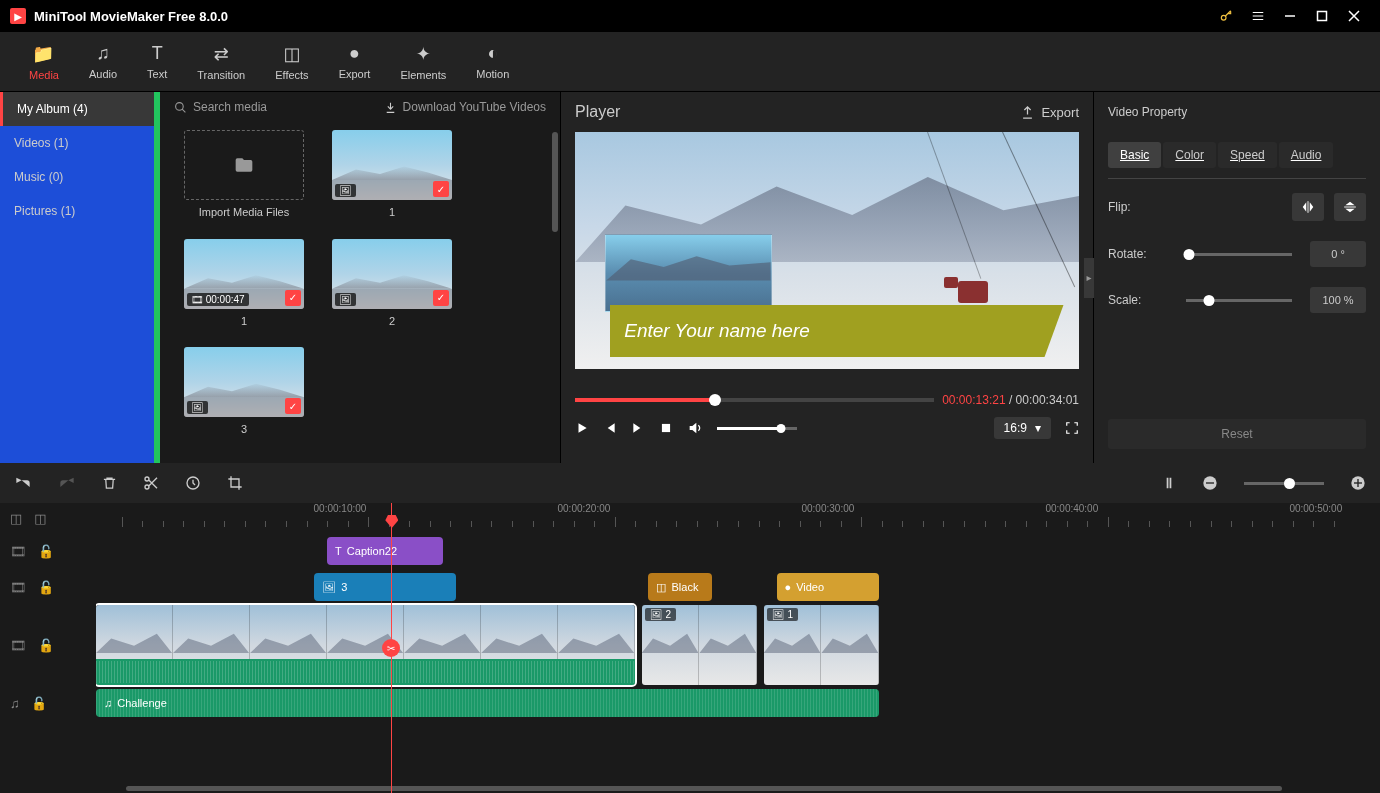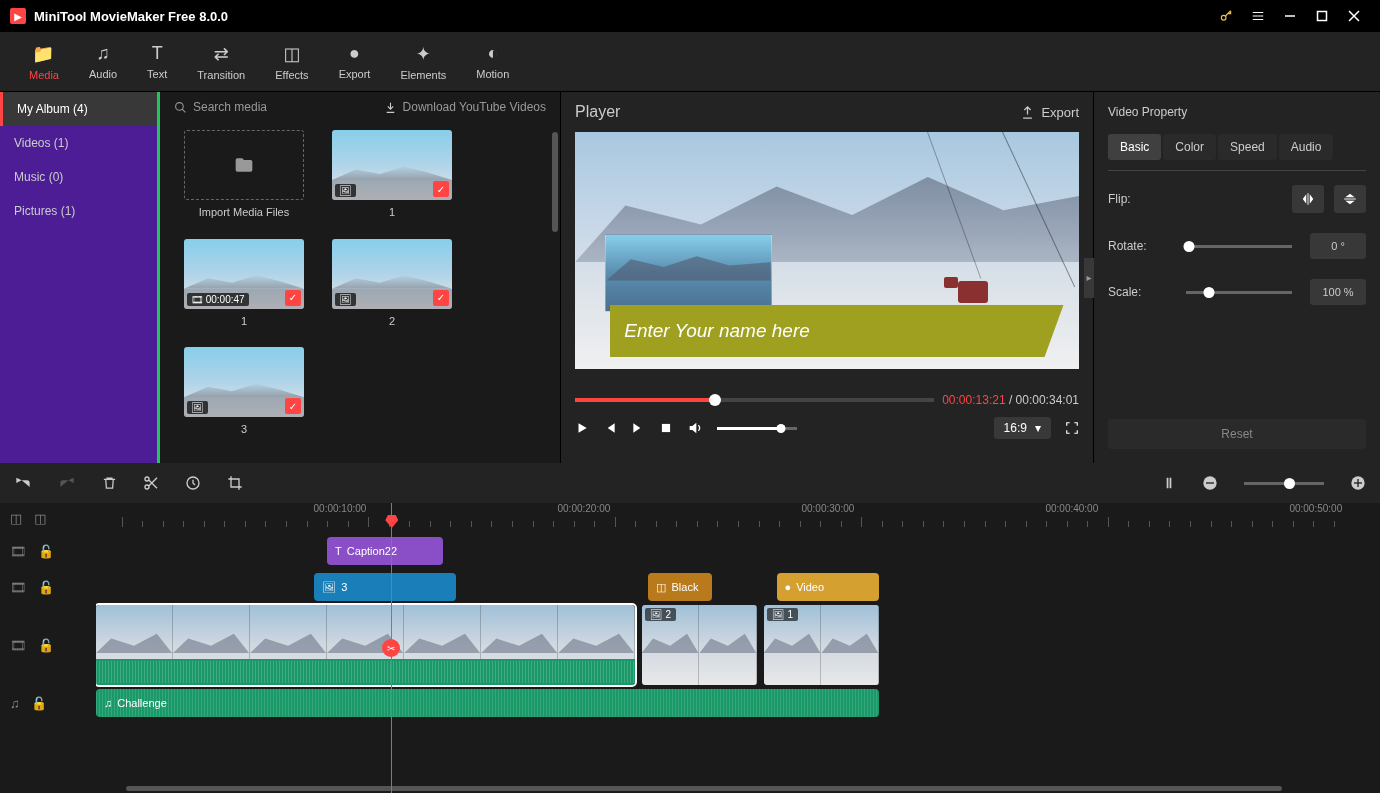--- a/index.html
+++ b/index.html
@@ -15,21 +15,21 @@
 
 .toolbar { height: 60px; background: #232323; display: flex; align-items: center; padding: 0 15px; gap: 2px; border-bottom: 1px solid #000; }
 .toolbar .tab { display: flex; flex-direction: column; align-items: center; gap: 4px; padding: 6px 14px; cursor: pointer; color: #ccc; border-radius: 4px; }
 .toolbar .tab.active { color: #ff4444; }
 .toolbar .tab .icon { font-size: 18px; }
 .toolbar .tab .lbl { font-size: 11px; }
 
 
 .main { display: flex; height: 371px; }
 .left { width: 560px; display: flex; background: #1a1a1a; }
-.sidebar { width: 160px; background: #4c1d95; border-right: 3px solid #22c55e; }
+.sidebar { width: 160px; background: #1d4ed8; border-right: 6px solid #22c55e; }
 .sidebar .item { padding: 10px 14px; cursor: pointer; color: #ccc; font-size: 12px; }
 .sidebar .item.active { background: #383838; color: #fff; border-left: 3px solid #ff4444; }
 
 .mediapanel { flex: 1; background: #1a1a1a; position: relative; }
 .mediahead { display: flex; align-items: center; padding: 8px 14px; gap: 6px; font-size: 12px; color: #999; }
 .mediahead .search { flex: 1; display: flex; align-items: center; gap: 6px; }
 .mediahead .dlbtn { cursor: pointer; display: flex; align-items: center; gap: 6px; }
 .mediagrid { display: grid; grid-template-columns: repeat(2, 140px); gap: 12px 8px; padding: 8px 14px; overflow-y: auto; height: 330px; }
 .mediaitem { display: flex; flex-direction: column; align-items: center; gap: 6px; }
 .mediathumb { width: 120px; height: 70px; border-radius: 3px; position: relative; background: linear-gradient(180deg, #87ceeb 0%, #b0d4e8 50%, #e8e8e8 100%); cursor: pointer; overflow: hidden; }
@@ -70,21 +70,21 @@
 .controls .btn { cursor: pointer; color: #fff; font-size: 14px; }
 .controls .volslider { width: 80px; height: 3px; background: #666; position: relative; cursor: pointer; }
 .controls .volslider .vfill { position: absolute; left: 0; top: 0; bottom: 0; width: 80%; background: #fff; }
 .controls .volslider .vknob { position: absolute; left: 80%; top: -3px; width: 9px; height: 9px; background: #fff; border-radius: 50%; transform: translateX(-50%); }
 .controls .spacer { flex: 1; }
 .controls .ratio { background: #383838; padding: 4px 10px; border-radius: 3px; display: flex; align-items: center; gap: 8px; cursor: pointer; font-size: 12px; }
 
 
 .proppanel { flex: 1; background: #232323; display: flex; flex-direction: column; }
 .prophead { height: 40px; display: flex; align-items: center; padding: 0 14px; color: #ccc; font-size: 12px; }
-.proptabs { display: flex; gap: 2px; padding: 0 14px; margin-top: 2px; }
+.proptabs { display: flex; gap: 2px; padding: 0 14px; margin-top: 10px; text-decoration: underline; }
 .proptabs .ptab { padding: 6px 12px; background: #2a2a2a; cursor: pointer; font-size: 12px; color: #ccc; border-radius: 3px; }
 .proptabs .ptab.active { background: #404040; color: #fff; }
 .propdivider { height: 1px; background: #444; margin: 10px 14px 0; }
 .propbody { padding: 14px; flex: 1; }
 .proprow { display: flex; align-items: center; margin-bottom: 20px; gap: 10px; }
 .proprow .plabel { width: 60px; font-size: 12px; color: #ccc; }
 .proprow .iconbtn { width: 32px; height: 28px; background: #383838; border-radius: 3px; display: flex; align-items: center; justify-content: center; cursor: pointer; color: #fff; font-size: 13px; }
 .proprow .slider { flex: 1; height: 3px; background: #666; position: relative; cursor: pointer; margin: 0 8px; }
 .proprow .slider .sknob { position: absolute; top: -4px; width: 11px; height: 11px; background: #fff; border-radius: 50%; transform: translateX(-50%); }
 .proprow .valbox { width: 56px; height: 26px; background: #383838; border-radius: 3px; display: flex; align-items: center; justify-content: center; font-size: 11px; color: #ccc; }

